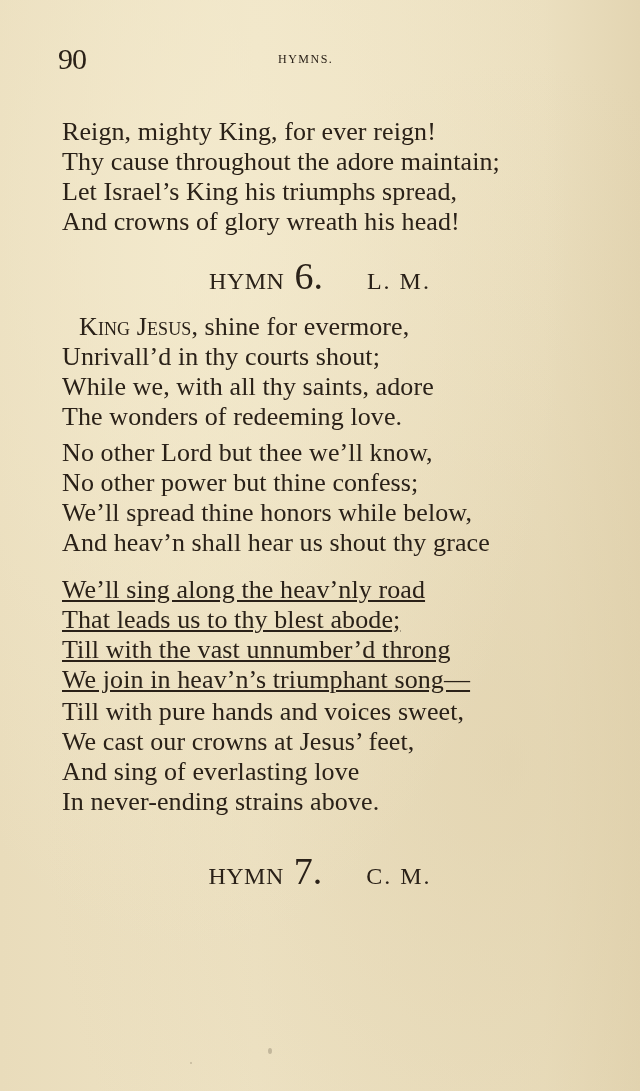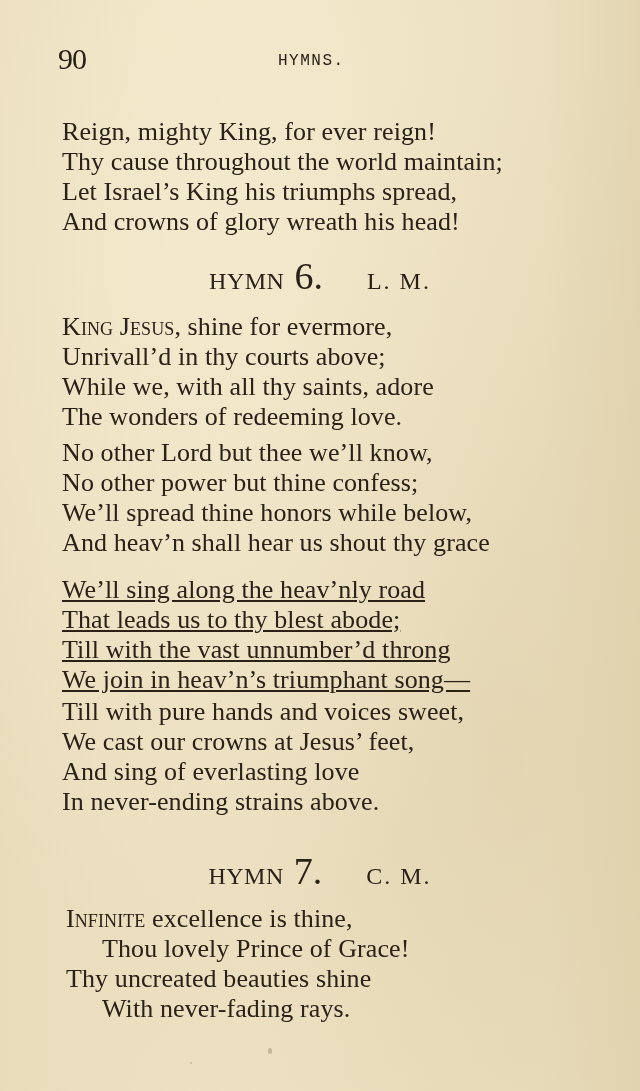--- a/index.html
+++ b/index.html
@@ -36,36 +36,36 @@
       left: 0;
       top: 2px;
       font-size: 30px;
       letter-spacing: -1px;
       font-family: "Liberation Serif", serif;
     }
     .running-title {
       position: absolute;
       left: 220px;
       top: 12px;
-      font-size: 16px;
+      font-size: 12px;
       letter-spacing: 1.5px;
-      font-family: Liberation Mono, monospace;
+      font-family: Liberation Serif, serif;
     }
     .verse {
       position: absolute;
       left: 62px;
       font-family: "Liberation Serif", serif;
       font-size: 26px;
       line-height: 30px;
       white-space: nowrap;
       letter-spacing: 0.1px;
     }
     .verse .line { display: block; height: 30px; }
     .verse .line.indent { padding-left: 36px; }
-    .sc { font-variant: small-caps; }
+    .sc { font-variant: small-caps; margin-left: 17px; }
     .hymn-heading {
       position: absolute;
       left: 0;
       width: 640px;
       text-align: center;
       font-family: "Liberation Serif", serif;
       white-space: nowrap;
     }
     .hymn-heading .word {
       font-size: 24px;
@@ -92,34 +92,34 @@
 
 <div class="page">
 
   <div class="running-head">
     <span class="page-number">90</span>
     <span class="running-title">HYMNS.</span>
   </div>
 
   <div class="verse" style="top:117px;">
     <span class="line">Reign, mighty King, for ever reign!</span>
-    <span class="line">Thy cause throughout the world maintain;</span>
+    <span class="line">Thy cause throughout the adore maintain;</span>
     <span class="line">Let Israel’s King his triumphs spread,</span>
     <span class="line">And crowns of glory wreath his head!</span>
   </div>
 
   <div class="hymn-heading" style="top:254px;">
     <span class="word">HYMN</span>
     <span class="num">6.</span>
     <span class="meter">L. M.</span>
   </div>
 
   <div class="verse" style="top:312px;">
     <span class="line"><span class="sc">King Jesus</span><span>, shine for evermore,</span></span>
-    <span class="line">Unrivall’d in thy courts above;</span>
+    <span class="line">Unrivall’d in thy courts shout;</span>
     <span class="line">While we, with all thy saints, adore</span>
     <span class="line">The wonders of redeeming love.</span>
   </div>
 
   <div class="verse" style="top:438px;">
     <span class="line">No other Lord but thee we’ll know,</span>
     <span class="line">No other power but thine confess;</span>
     <span class="line">We’ll spread thine honors while below,</span>
     <span class="line">And heav’n shall hear us shout thy grace</span>
   </div>
@@ -137,22 +137,16 @@
     <span class="line">And sing of everlasting love</span>
     <span class="line">In never-ending strains above.</span>
   </div>
 
   <div class="hymn-heading" style="top:849px;">
     <span class="word">HYMN</span>
     <span class="num">7.</span>
     <span class="meter">C. M.</span>
   </div>
 
-  <div class="verse" style="top:904px; left:66px;">
-    <span class="line"><span class="sc">Infinite</span><span> excellence is thine,</span></span>
-    <span class="line indent">Thou lovely Prince of Grace!</span>
-    <span class="line">Thy uncreated beauties shine</span>
-    <span class="line indent">With never-fading rays.</span>
-  </div>
 
   <span class="smudge" style="left:268px; top:1048px;"></span>
   <span class="smudge" style="left:190px; top:1062px; width:2px; height:2px;"></span>
 </div>
 
 </body></html>

